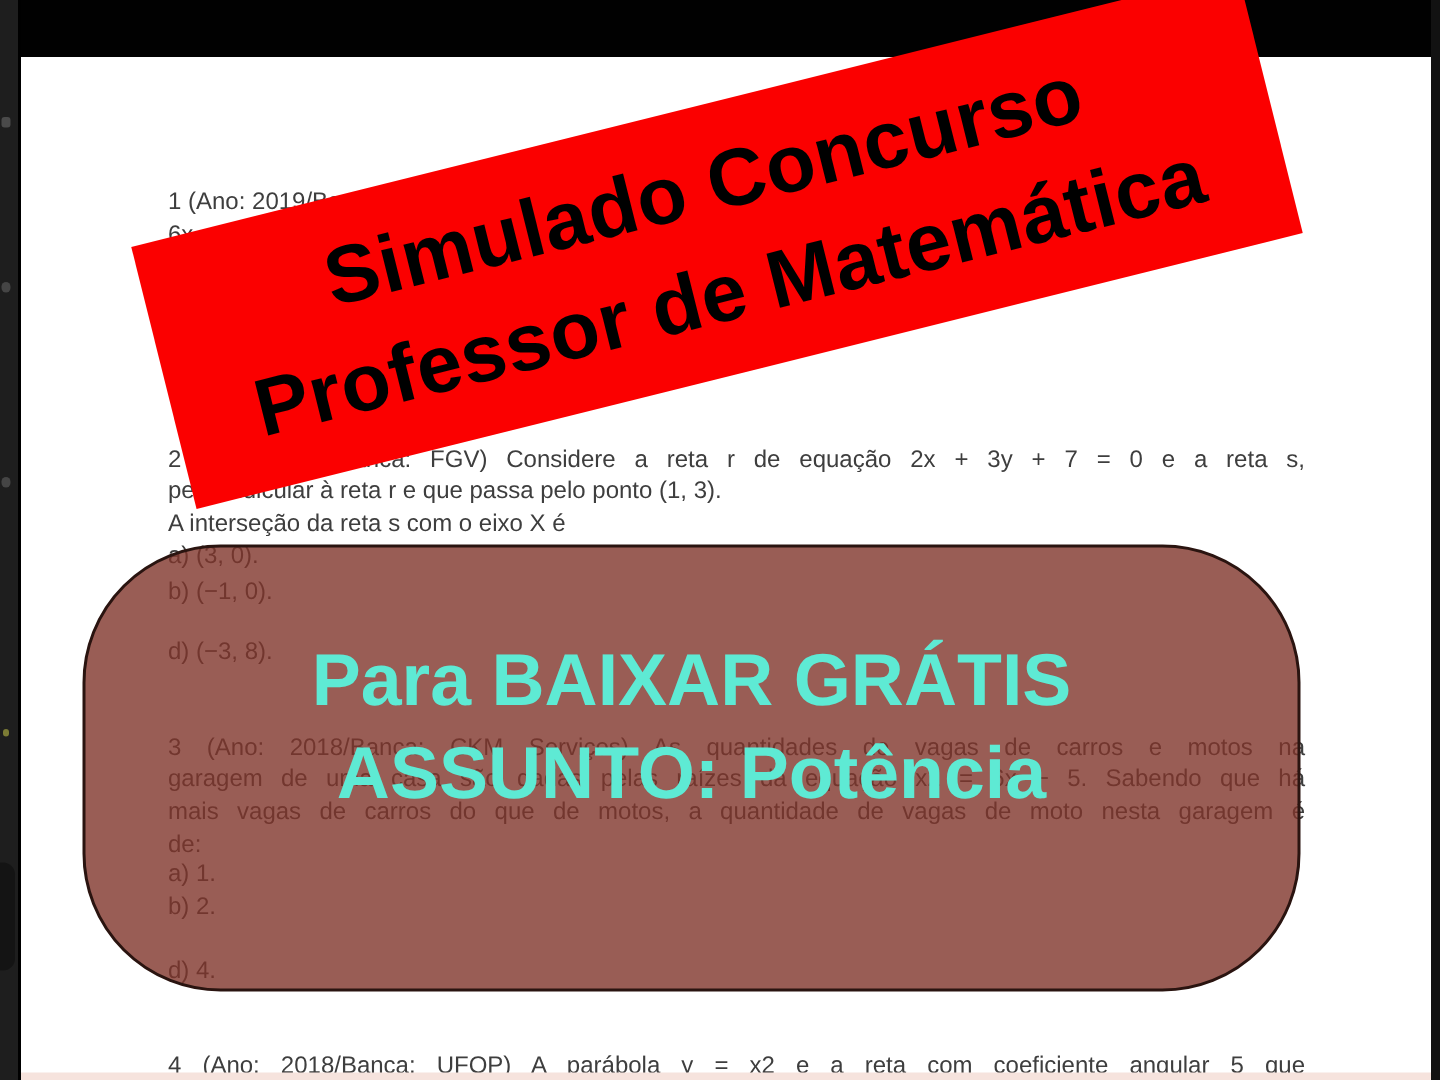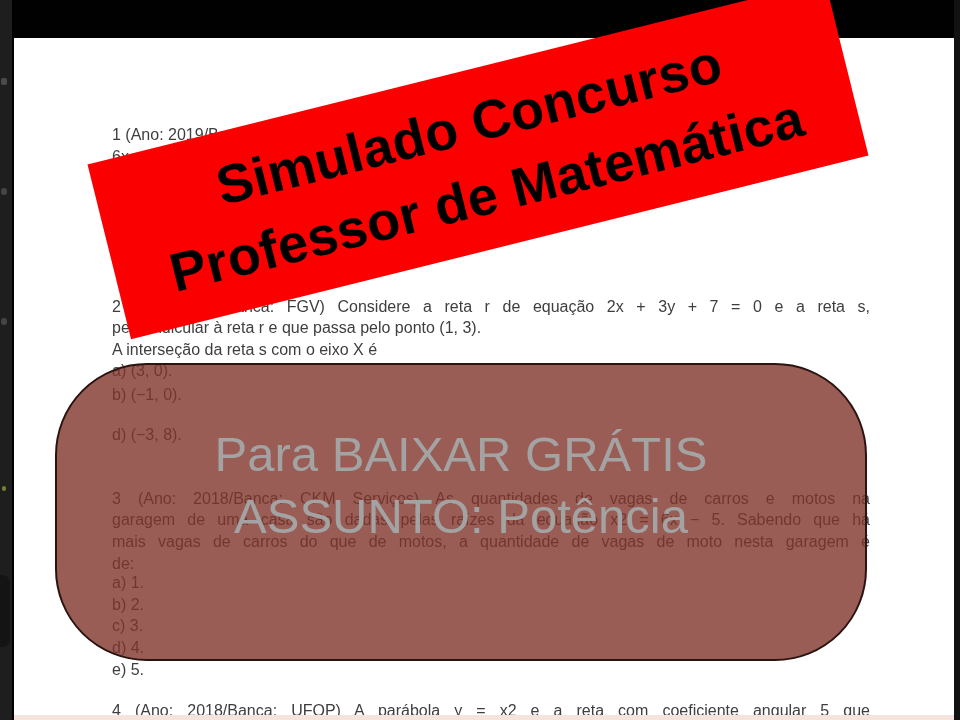--- a/index.html
+++ b/index.html
@@ -32,21 +32,21 @@
   .speck.b{left:1px;top:188px;width:6px;height:7px;background:#454545;border-radius:3px;}
   .speck.c{left:1px;top:318px;width:6px;height:7px;background:#454545;border-radius:3px;}
   .speck.d{left:2px;top:486px;width:4px;height:5px;background:#7c7c35;border-radius:2px;}
   .speck.e{left:0;top:575px;width:10px;height:72px;background:#141414;border-radius:0 8px 8px 0;}
 
   
   .promo{position:absolute;left:55px;top:363px;width:812px;height:298px;z-index:7;
          background:rgba(127,52,42,0.8);border:2px solid #2a1410;border-radius:92px;
          box-sizing:border-box;display:flex;flex-direction:column;align-items:center;
          padding-top:58px;}
-  .promo-line{font-weight:normal;font-size:49px;line-height:62px;color:#a3a3a3;white-space:nowrap;
+  .promo-line{font-weight:bold;font-size:49px;line-height:62px;color:#5eead4;white-space:nowrap;
               letter-spacing:0px;}
 
   
   .ribbon{position:absolute;left:98px;top:70px;width:760px;height:180px;background:#fb0000;
           transform:rotate(-14deg);z-index:8;
           display:flex;flex-direction:column;align-items:center;justify-content:center;}
   .ribbon-line{font-weight:bold;font-size:54px;line-height:73px;color:#000;white-space:nowrap;
                letter-spacing:0.5px;}
 </style>
 </head>
@@ -63,23 +63,21 @@
   <div class="dl l4">A interseção da reta s com o eixo X é</div>
   <div class="dl l5">a) (3, 0).</div>
   <div class="dl l6">b) (−1, 0).</div>
   <div class="dl l8">d) (−3, 8).</div>
   <div class="dl l10 just">3 (Ano: 2018/Banca: CKM Serviços) As quantidades de vagas de carros e motos na</div>
   <div class="dl l11 just">garagem de uma casa são dadas pelas raízes da equação x2 = 6x − 5. Sabendo que há</div>
   <div class="dl l12 just">mais vagas de carros do que de motos, a quantidade de vagas de moto nesta garagem é</div>
   <div class="dl l13">de:</div>
   <div class="dl l14">a) 1.</div>
   <div class="dl l15">b) 2.</div>
-  <div class="dl l16">c) 3.</div>
   <div class="dl l17">d) 4.</div>
-  <div class="dl l18">e) 5.</div>
   <div class="dl l19 just">4 (Ano: 2018/Banca: UFOP) A parábola y = x2 e a reta com coeficiente angular 5 que</div>
 
   <div class="topbar"></div>
   <div class="leftstrip"></div>
   <div class="rightstrip"></div>
   <div class="bottomstrip"></div>
   <div class="speck a"></div>
   <div class="speck b"></div>
   <div class="speck c"></div>
   <div class="speck d"></div>

